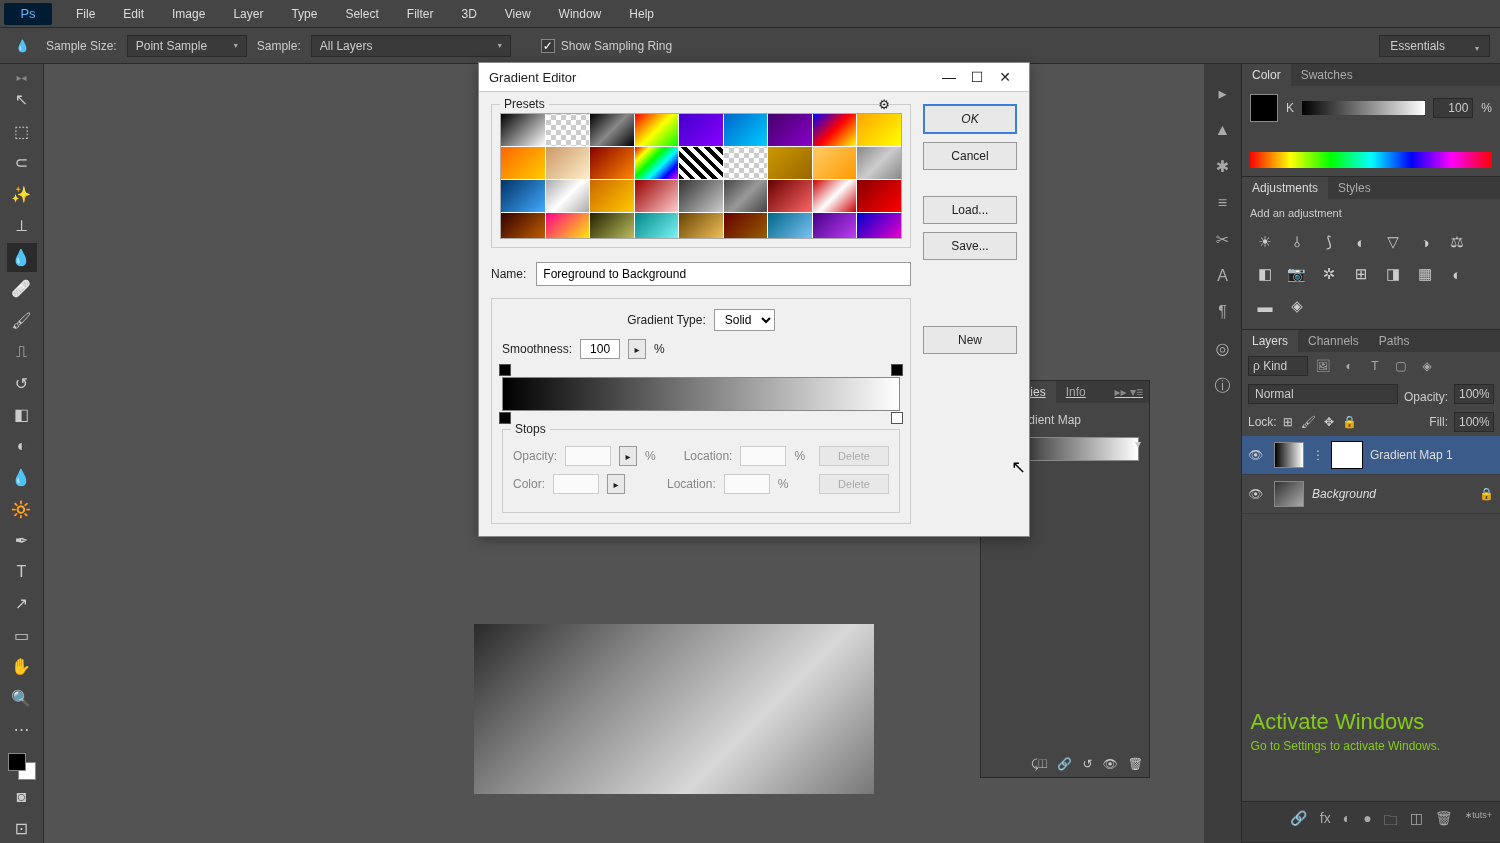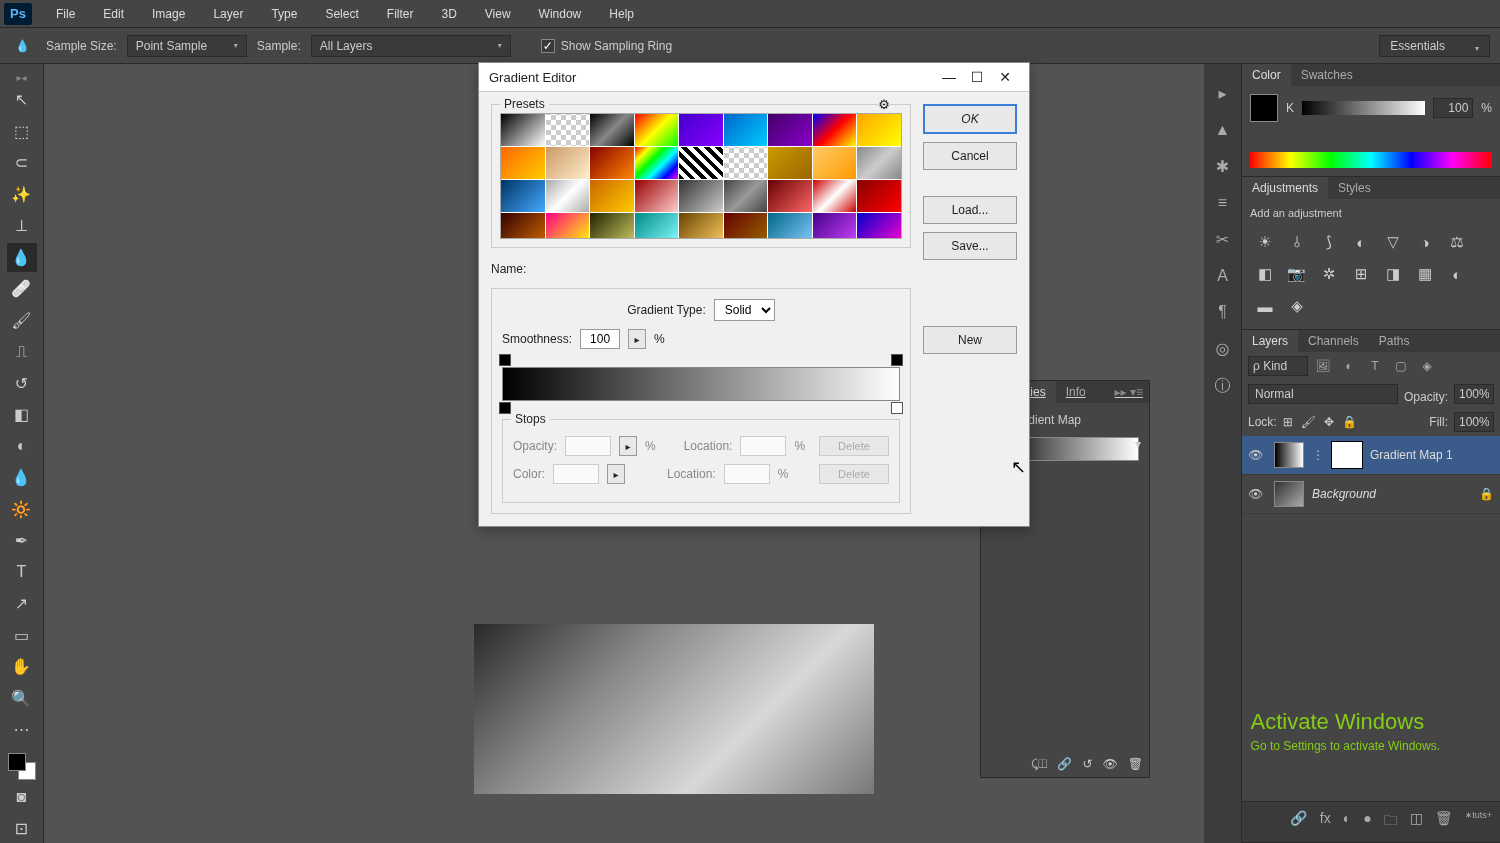--- a/index.html
+++ b/index.html
@@ -1,18 +1,18 @@
 <!DOCTYPE html>
 <html><head>
 <meta charset="utf-8">
 <style>
 * { margin: 0; padding: 0; box-sizing: border-box; font-family: Tahoma, Arial, sans-serif; font-size: 12px; }
 body { background: #535353; width: 1500px; height: 843px; overflow: hidden; position: relative; color: #ccc; }
 .menubar { background: #454545; height: 28px; display: flex; align-items: center; padding: 0 4px; border-bottom: 1px solid #2a2a2a; }
-.ps-logo { width: 28px; height: 22px; background: #001c33; color: #5db5f8; display: flex; align-items: center; justify-content: center; font-weight: bold; font-size: 13px; border-radius: 2px; margin-right: 10px; }
+.ps-logo { width: 48px; height: 22px; background: #001c33; color: #5db5f8; display: flex; align-items: center; justify-content: center; font-weight: normal; font-size: 13px; border-radius: 2px; margin-right: 10px; }
 .menu-item { color: #ddd; padding: 0 14px; cursor: pointer; }
 .options-bar { background: #454545; height: 36px; display: flex; align-items: center; padding: 0 10px; border-bottom: 1px solid #2a2a2a; gap: 10px; }
 .tool-icon-small { width: 26px; height: 24px; display:flex; align-items:center; justify-content:center; }
 .options-label { color: #ccc; }
 .options-select { background: #3a3a3a; border: 1px solid #2a2a2a; color: #ccc; padding: 3px 8px; min-width: 120px; display:flex; justify-content:space-between; align-items:center; }
 .options-select.wide { min-width: 200px; }
 .checkbox { display:flex; align-items:center; gap:6px; color:#ccc; margin-left:20px; }
 .check { width:14px; height:14px; border:1px solid #888; background:#3a3a3a; display:flex; align-items:center; justify-content:center; color:#fff; }
 .workspace-select { margin-left:auto; background:#3a3a3a; border:1px solid #2a2a2a; color:#ccc; padding:3px 10px; display:flex; align-items:flex-end; gap:30px; }
 
@@ -373,20 +373,21 @@
             <div class="preset-sw" style="background: linear-gradient(135deg, rgb(0, 136, 136), rgb(136, 255, 255));"></div>
             <div class="preset-sw" style="background: linear-gradient(135deg, rgb(102, 68, 0), rgb(255, 204, 102));"></div>
             <div class="preset-sw" style="background: linear-gradient(135deg, rgb(102, 0, 0), rgb(153, 102, 0));"></div>
             <div class="preset-sw" style="background: linear-gradient(135deg, rgb(0, 102, 136), rgb(136, 204, 255));"></div>
             <div class="preset-sw" style="background: linear-gradient(135deg, rgb(68, 0, 136), rgb(204, 68, 255));"></div>
             <div class="preset-sw" style="background: linear-gradient(135deg, rgb(0, 0, 204), rgb(255, 0, 204));"></div>
           </div>
       </div>
       <div class="name-row">
         <span>Name:</span>
+        <input class="name-input" value="Foreground to Background" style="">
       </div>
       <div class="grad-opts">
         <div class="opt-row" style="justify-content:center;">
           <span>Gradient Type:</span>
           <select class="dlg-select"><option>Solid</option></select>
         </div>
         <div class="opt-row">
           <span>Smoothness:</span>
           <input class="dlg-num" value="100" style="">
           <div class="arrow-btn">▸</div>

